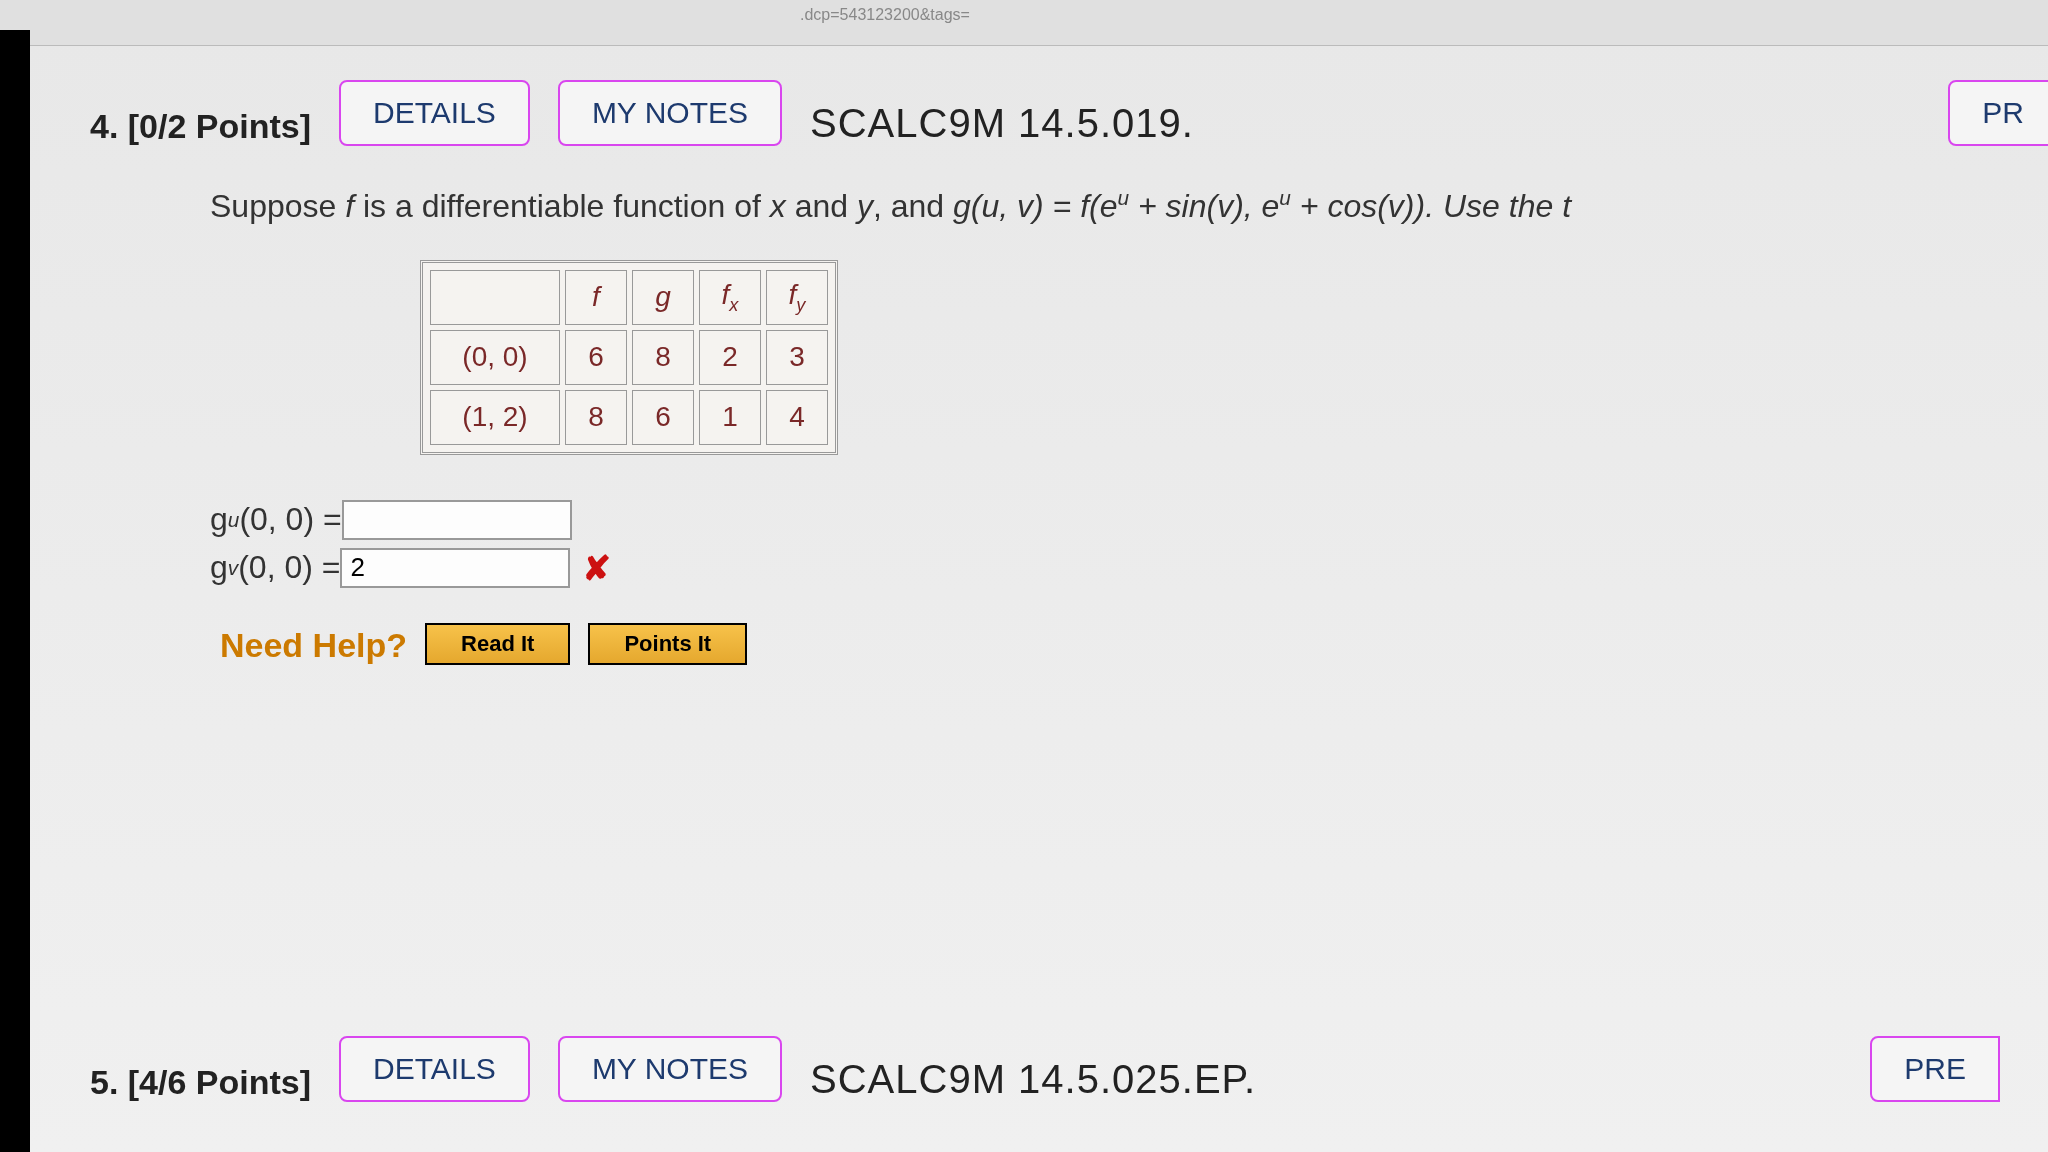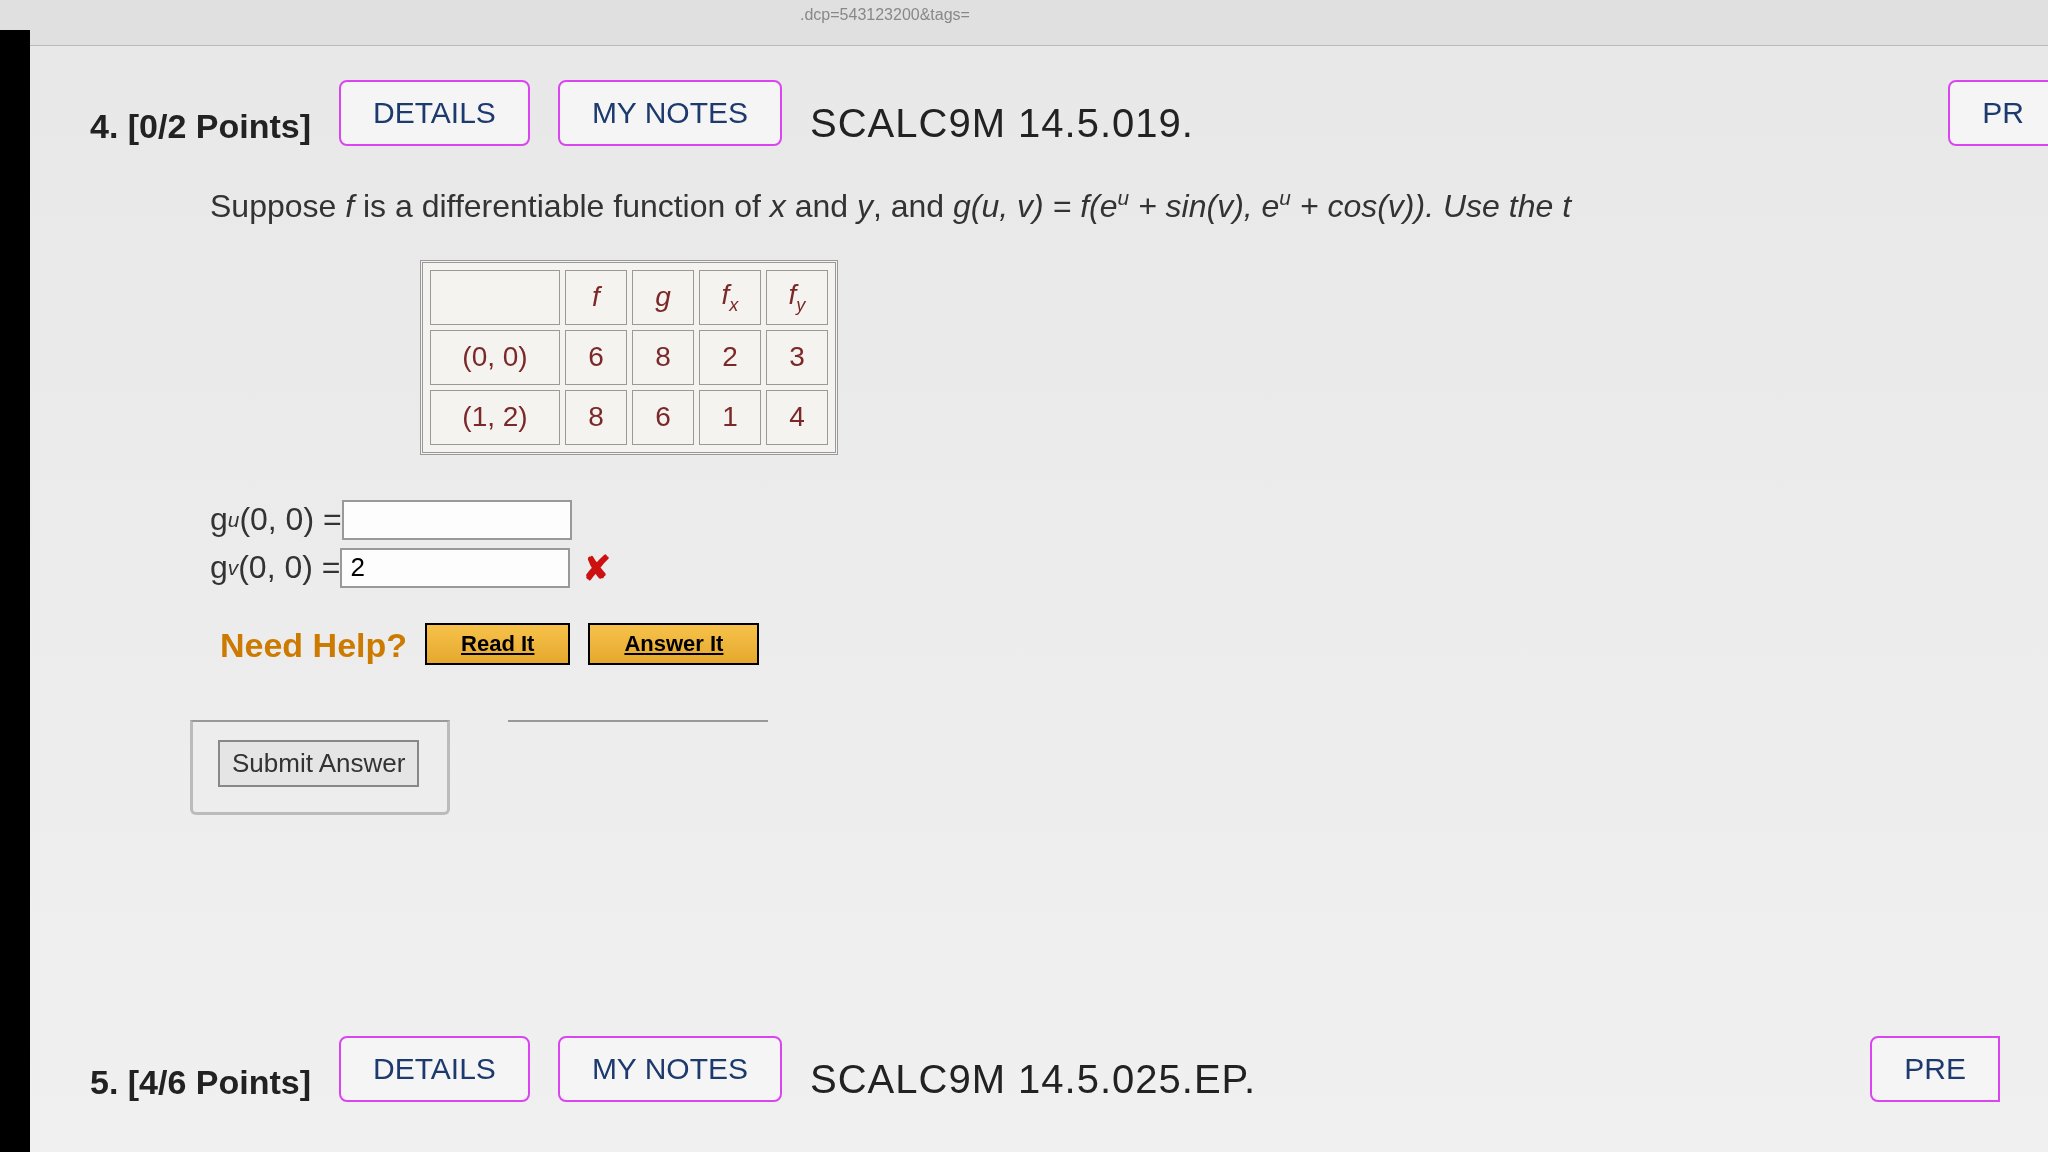--- a/index.html
+++ b/index.html
@@ -129,21 +129,20 @@
     }
     .help-btn {
       background: linear-gradient(#f7c24a, #e5a82e);
       border: 2px solid #000;
       padding: 6px 34px;
       font-size: 22px;
       font-weight: bold;
       color: #000;
       cursor: pointer;
       font-family: inherit;
-      text-decoration: underline;
     }
     .submit-wrap {
       margin-left: 100px;
       margin-top: 55px;
       border: 3px solid #bbb;
       border-top: 2px solid #999;
       border-radius: 0 0 6px 6px;
       width: 260px;
       padding: 18px 12px 25px 25px;
       background: #ededed;
@@ -234,29 +233,23 @@
         <span class="sub">v</span>
         <span>(0, 0) = </span>
       <input type="text" value="2" style="">
       <span class="wrong-icon">✘</span>
     </div>
   </div>
 
   <div class="help">
     <span class="help-label">Need Help?</span>
     <button class="help-btn">Read It</button>
-    <button class="help-btn">Answer It</button>
-  </div>
-
-  <div style="position:relative; margin-top:55px;">
-    <div class="submit-wrap wide-extension"></div>
-    <div class="submit-wrap" style="margin-top:0;">
-      <button class="submit-btn">Submit Answer</button>
-    </div>
-  </div>
+    <button class="help-btn">Points It</button>
+  </div>
+
 
   <div class="qrow q5" style="width:1960px;">
     <span class="qnum">5.  [4/6 Points]</span>
     <button class="btn">DETAILS</button>
     <button class="btn">MY NOTES</button>
     <span class="qcode">SCALC9M 14.5.025.EP.</span>
     <button class="btn" style="margin-left:auto; margin-right:-10px; border-radius:8px 0 0 8px;">PRE</button>
   </div>
 
 </div>

